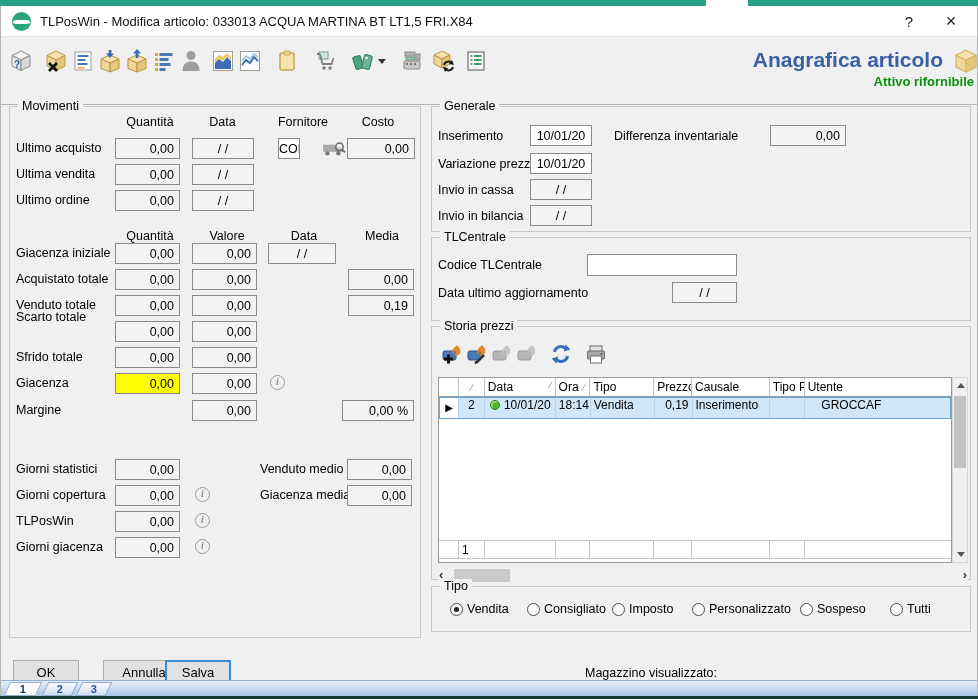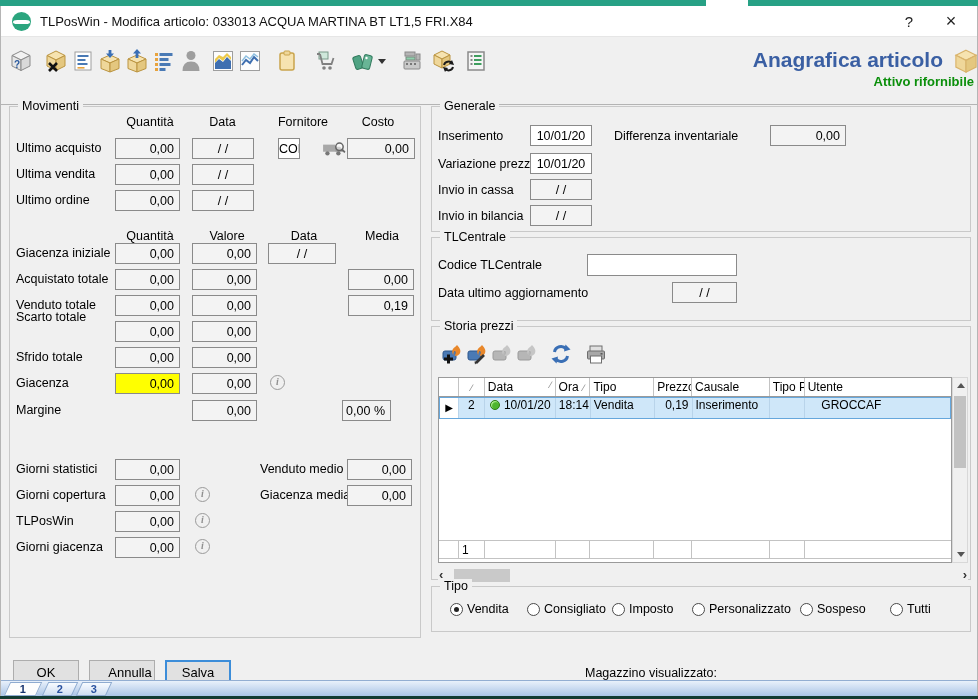--- a/index.html
+++ b/index.html
@@ -305,21 +305,21 @@
     <input class="fld" style="left: 105px; top: 240px; width: 65px;" readonly="" value="0,00">
     <input class="fld" style="left: 182px; top: 240px; width: 65px;" readonly="" value="0,00">
 
     <div class="lbl" style="left:6px; top:269px;">Giacenza</div>
     <input class="fld yellow" style="left: 105px; top: 266px; width: 65px;" readonly="" value="0,00">
     <input class="fld" style="left: 182px; top: 266px; width: 65px;" readonly="" value="0,00">
     <div class="info" style="left:260px; top:268px;">i</div>
 
     <div class="lbl" style="left:6px; top:296px;">Margine</div>
     <input class="fld" style="left: 182px; top: 293px; width: 65px;" readonly="" value="0,00">
-    <input class="fld" style="left: 332px; top: 293px; width: 49px;" readonly="" value="0,00 %">
+    <input class="fld" style="left: 332px; top: 293px; width: 72px;" readonly="" value="0,00 %">
 
     <div class="lbl" style="left:6px; top:355px;">Giorni statistici</div>
     <input class="fld" style="left: 105px; top: 352px; width: 65px;" readonly="" value="0,00">
     <div class="lbl" style="left:6px; top:381px;">Giorni copertura</div>
     <input class="fld" style="left: 105px; top: 378px; width: 65px;" readonly="" value="0,00">
     <div class="info" style="left:185px; top:380px;">i</div>
     <div class="lbl" style="left:6px; top:407px;">TLPosWin</div>
     <input class="fld" style="left: 105px; top: 404px; width: 65px;" readonly="" value="0,00">
     <div class="info" style="left:185px; top:406px;">i</div>
     <div class="lbl" style="left:6px; top:433px;">Giorni giacenza</div>
@@ -474,21 +474,21 @@
         <span class="radio"></span>
         <span>Sospeso</span>
       </div>
     <div class="radio-item" style="left:458px;">
         <span class="radio"></span>
         <span>Tutti</span>
       </div>
   </div>
 
   <div class="btn" style="left:12px;">OK</div>
-  <div class="btn" style="left:88px;padding-left:16px;">Annulla</div>
+  <div class="btn" style="left:102px;padding-left:16px;">Annulla</div>
   <div class="btn focus" style="left:164px;">Salva</div>
   <div class="mag-label">Magazzino visualizzato:</div>
 
   <div class="bottomtabs">
     <div class="btab active b1">
         <span>1</span>
       </div>
     <div class="btab b2">
         <span>2</span>
       </div>

